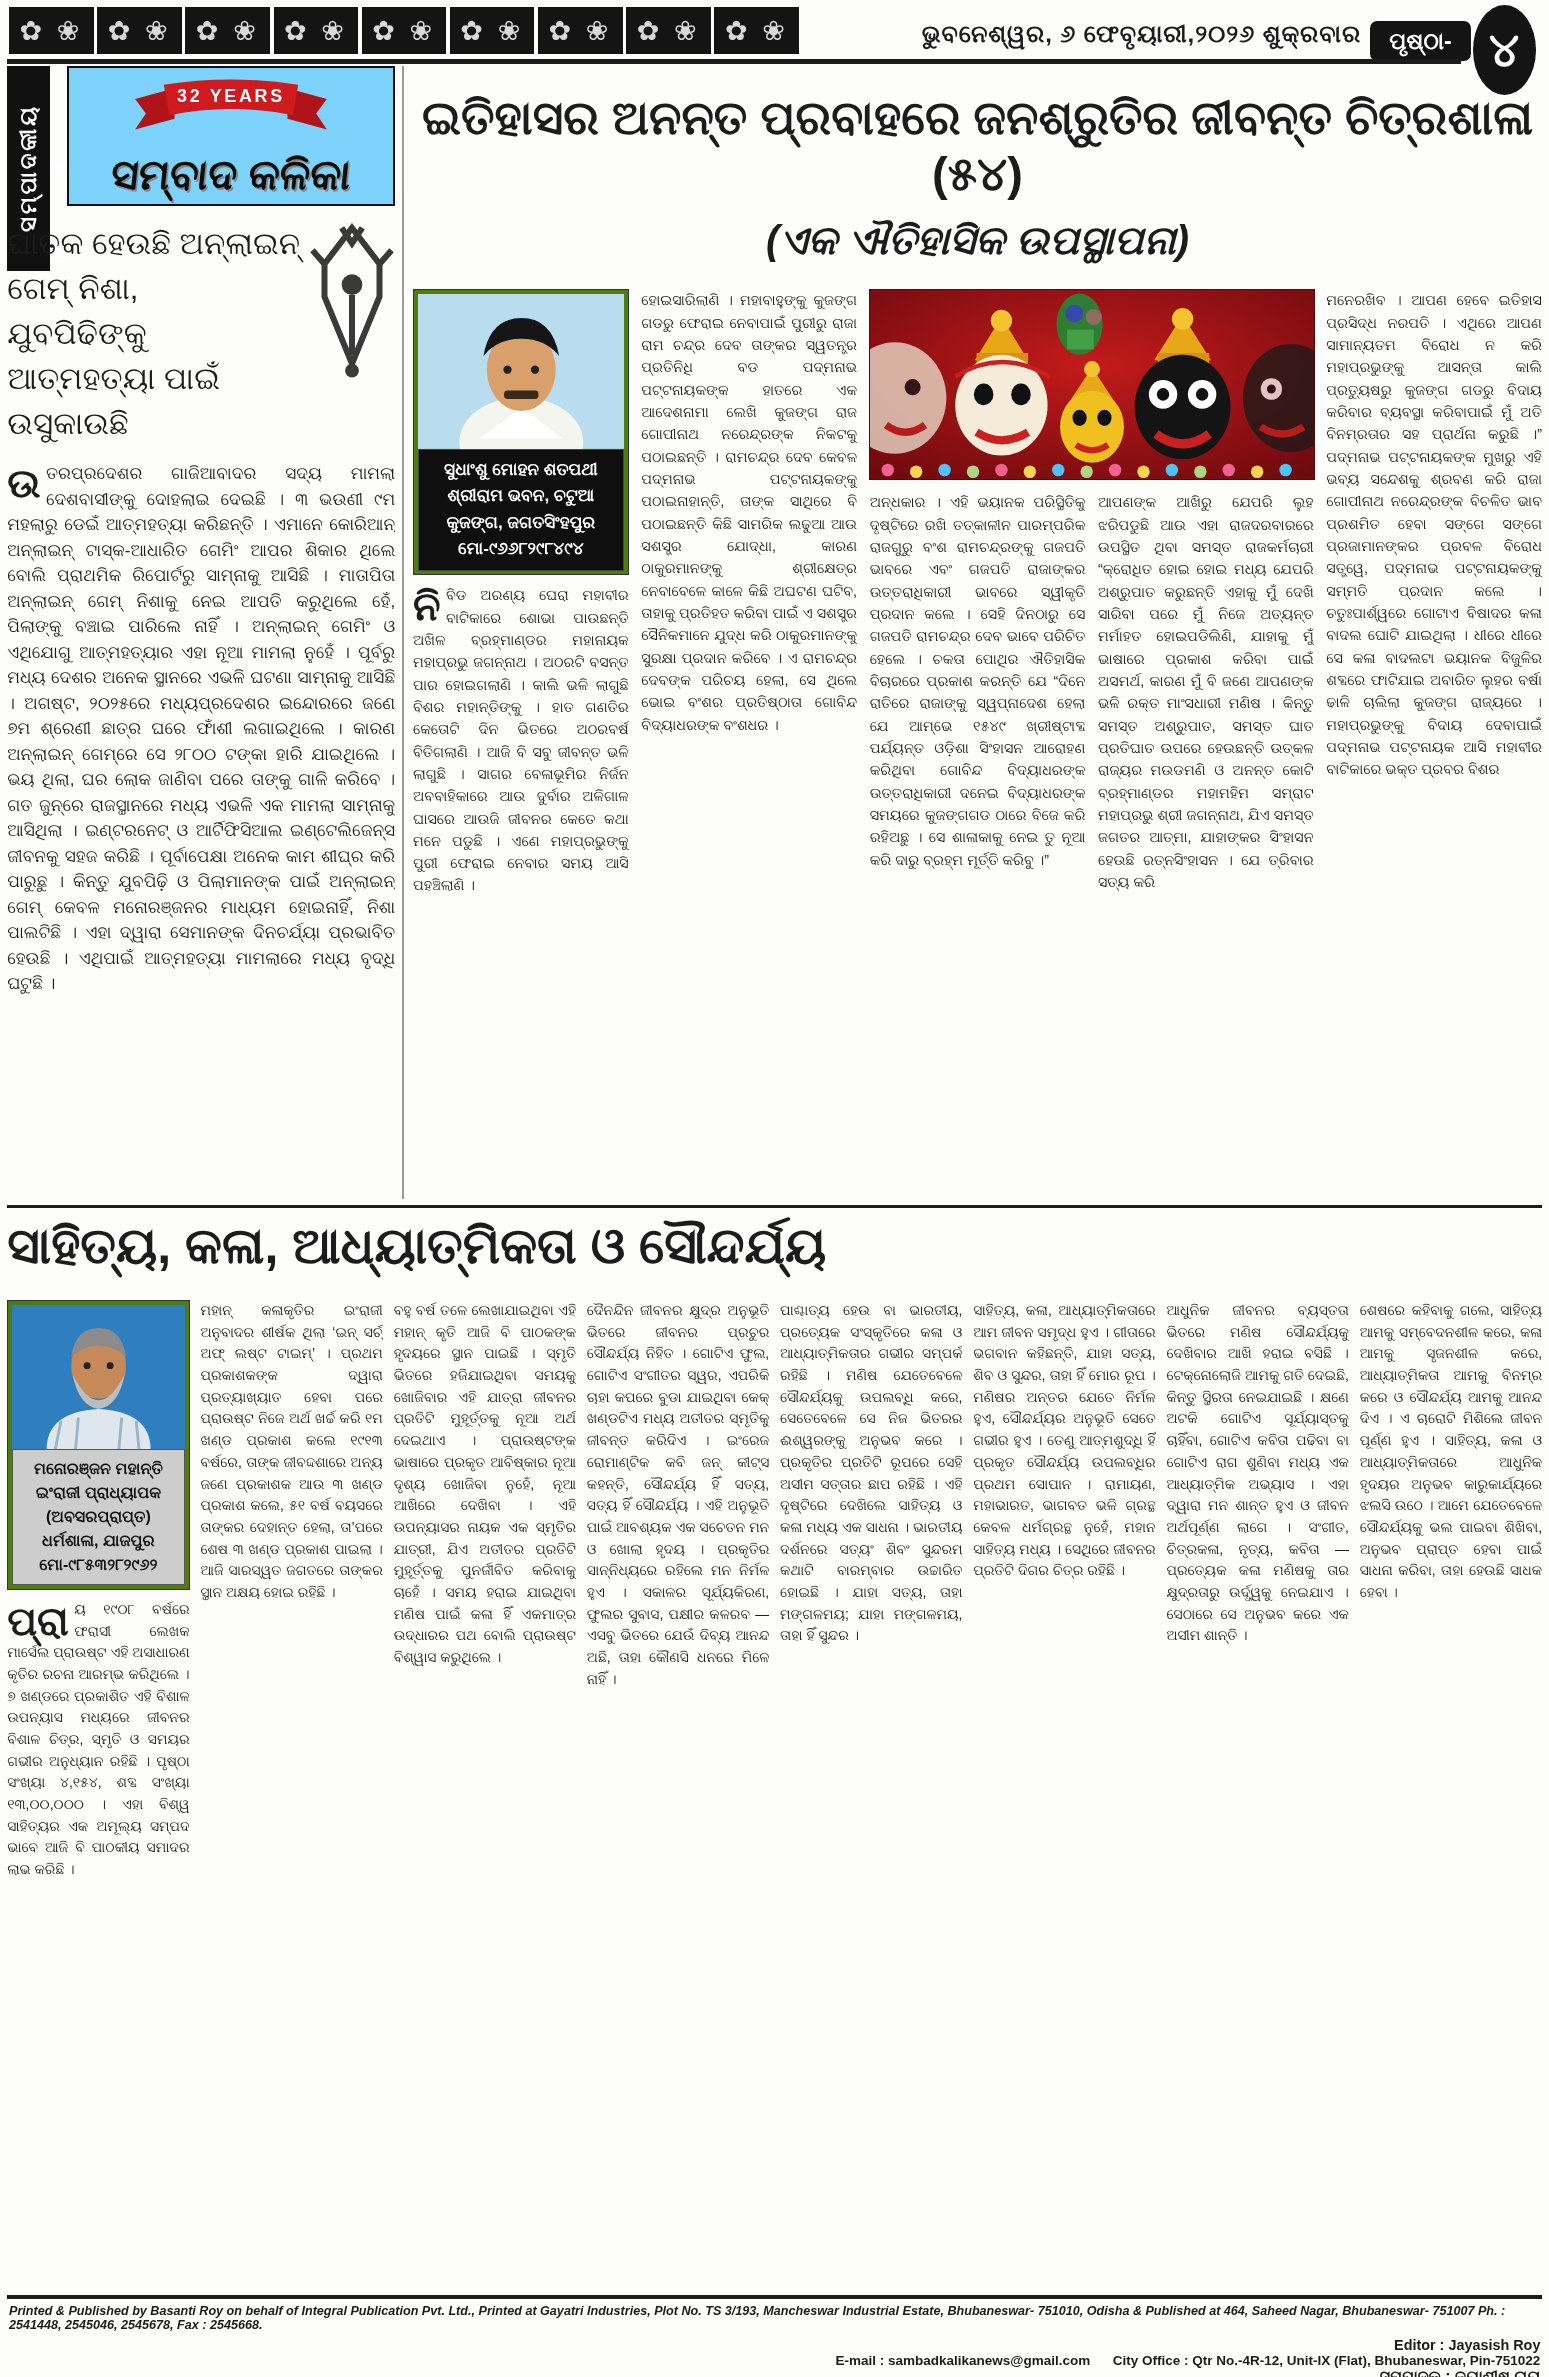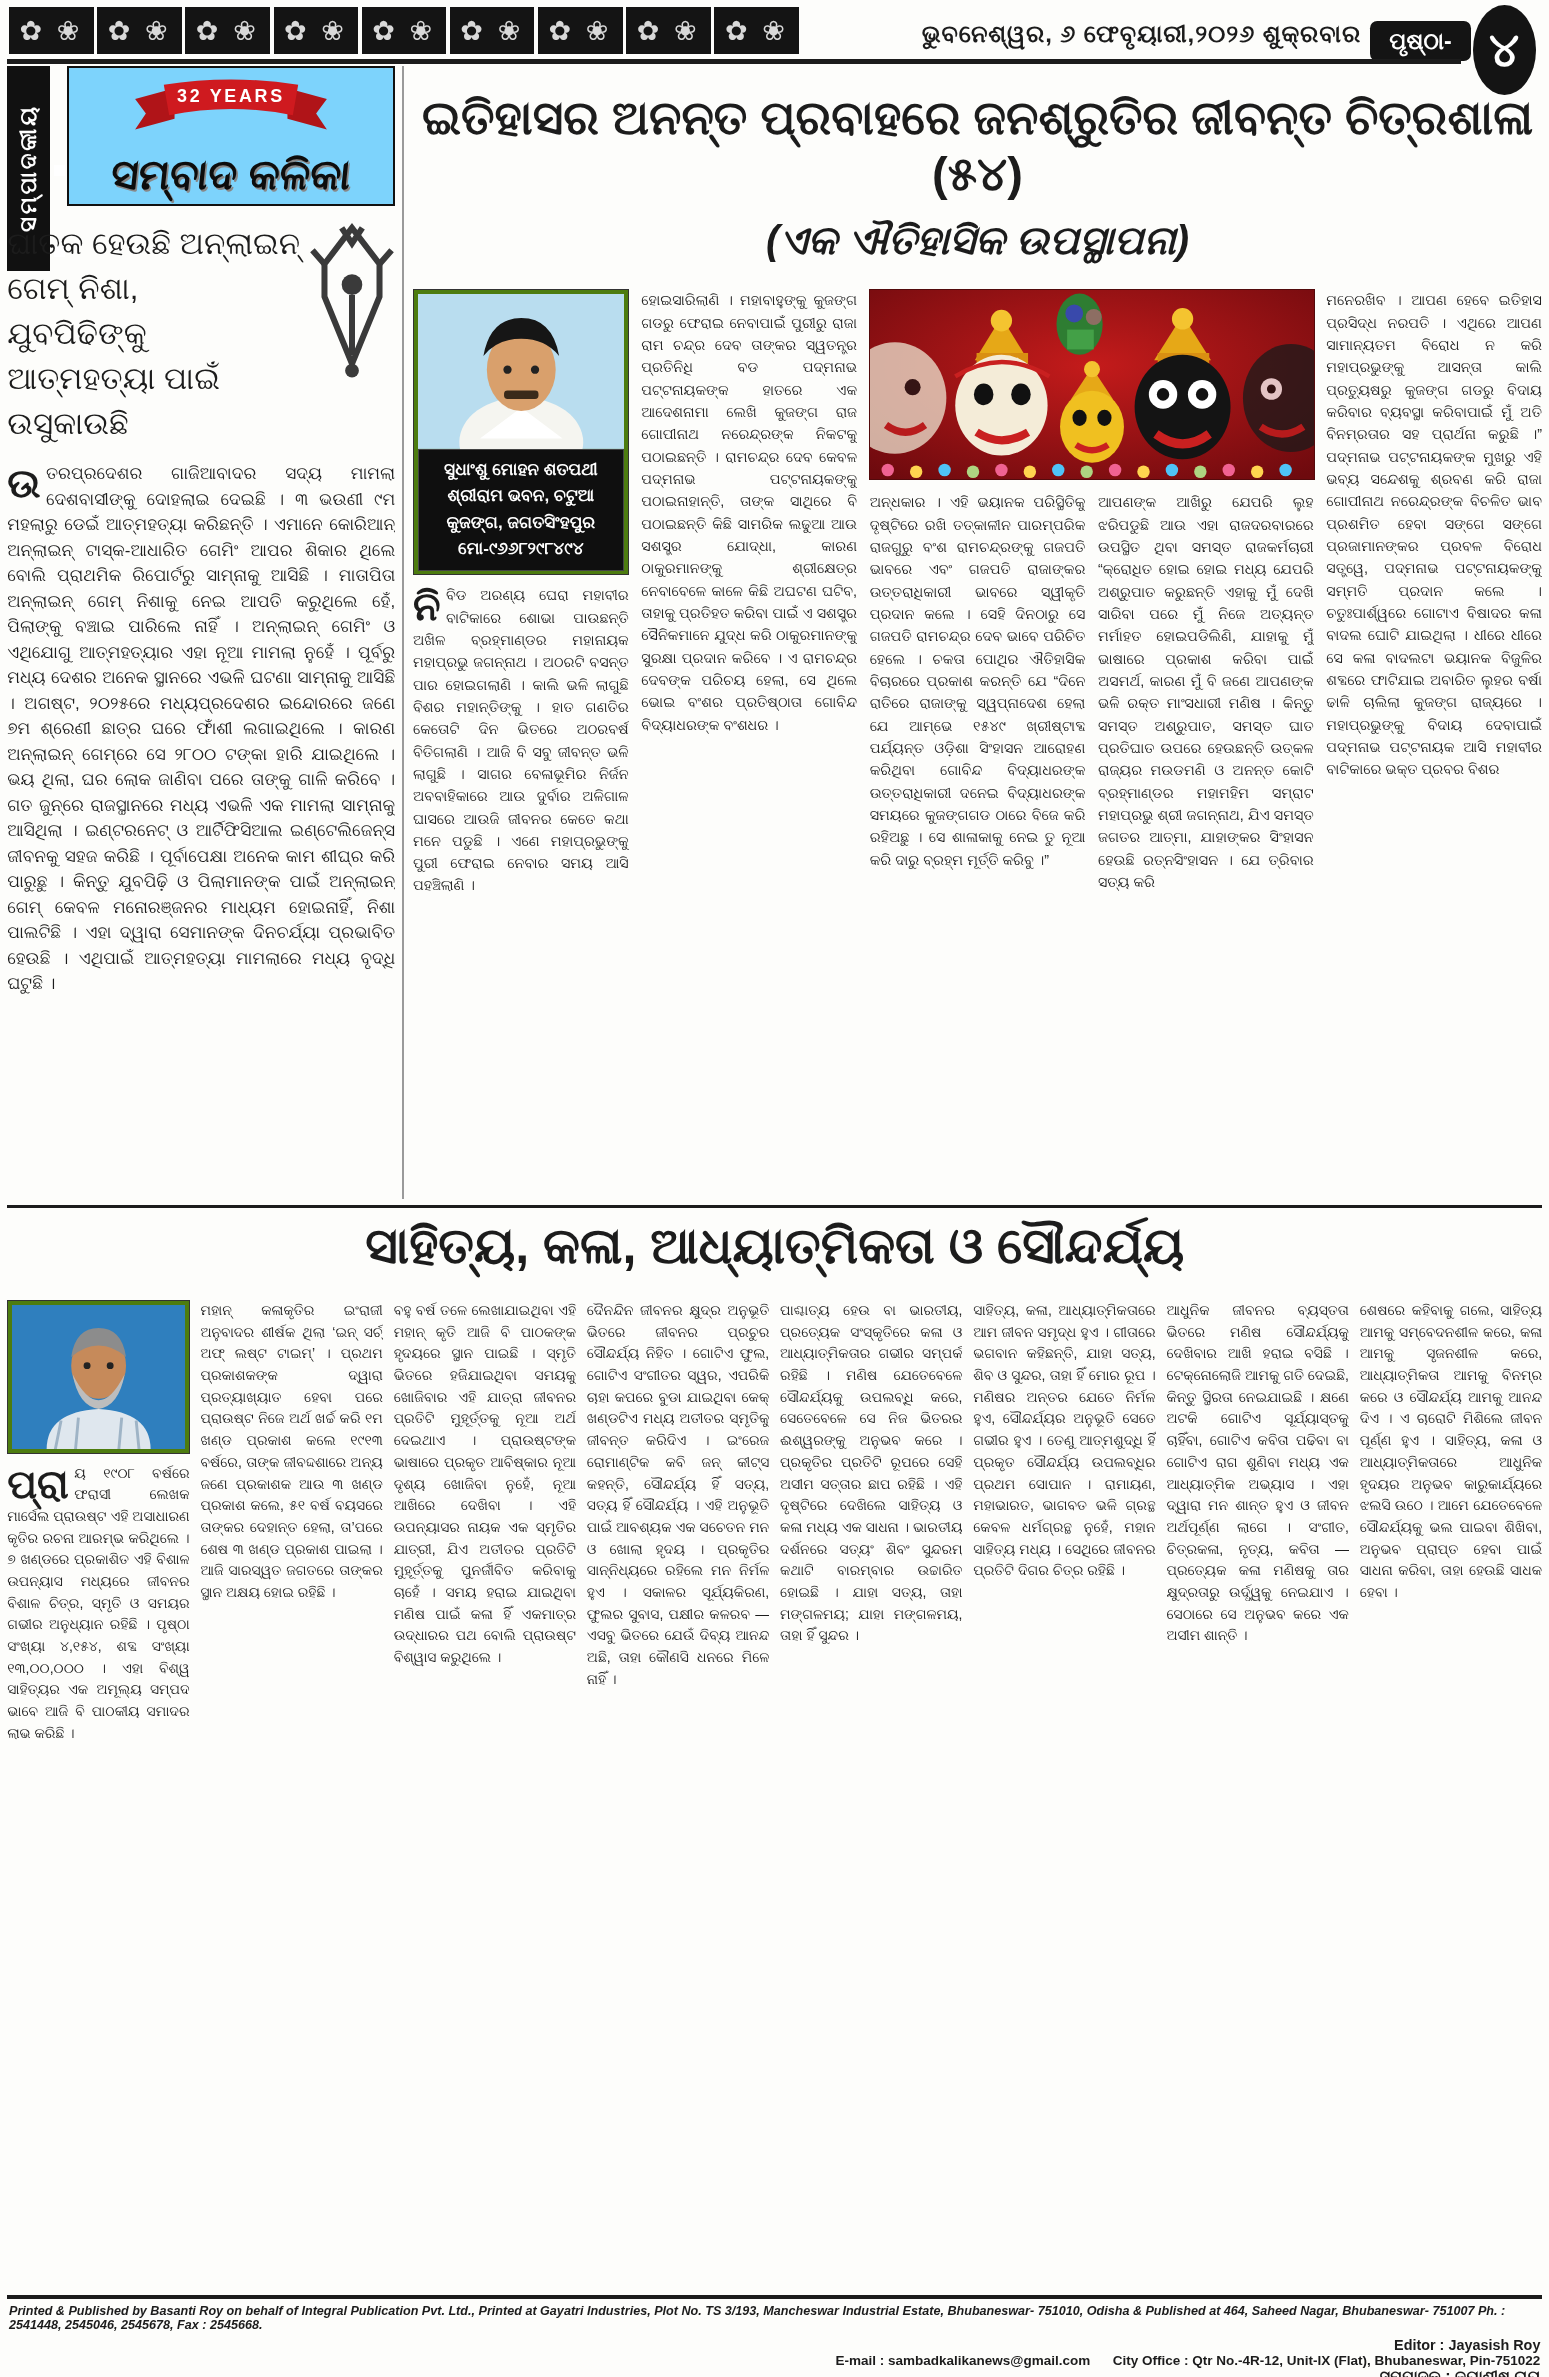--- a/index.html
+++ b/index.html
@@ -41,21 +41,21 @@
   .deity-img{position:absolute;left:456px;top:0;width:444px;height:189px;border:0.9px solid #530a0c;}
   
   .figure{border:1.8px solid #333;background:#4d7c0f;padding:3.6px;margin-bottom:9px;}
   .figure .photo{display:block;width:100%;}
   .cap-dark{background:#0f0f0f;color:#fff;text-align:center;font-size:17px;font-weight:bold;
         line-height:1.55;padding:7.2px 1.8px;border:1.8px solid #444;}
   .cap-light{background:#cdcdcd;color:#111;text-align:center;font-size:16px;font-weight:bold;
         line-height:1.5;padding:7.2px 1.8px;border:1.8px solid #555;}
   
   .hdivider{position:absolute;left:7.2px;top:1205px;width:1535px;height:2.7px;background:#1c1c1c;}
-  .article2-head{position:absolute;left:7.2px;top:1217px;width:1535px;text-align:center;
+  .article2-head{position:absolute;left:7.2px;top:1217px;width:1535px;
         font-size:50px;font-weight:bold;}
   .article2-cols{position:absolute;left:7.2px;top:1300px;width:1535px;height:986px;display:flex;gap:10.8px;}
   .a2-col{flex:1;font-size:14px;line-height:1.55;text-align:justify;overflow:hidden;}
   
   .footer{position:absolute;left:7.2px;top:2295px;width:1535px;}
   .footer .rule{height:3.6px;background:#1c1c1c;}
   .f-line1{font-size:12.6px;font-weight:bold;font-style:italic;padding:5.4px 1.8px 1.8px 1.8px;}
   .f-line2{display:flex;align-items:flex-end;justify-content:space-between;padding:3.6px 1.8px 7.2px 1.8px;flex-direction:column;}
   .f-editor{font-size:14.4px;font-weight:bold;}
   .f-mid{font-size:13.5px;font-weight:bold;}
@@ -253,20 +253,27 @@
         <svg class="photo" viewBox="0 0 120 100" preserveAspectRatio="none">
           <rect width="120" height="100" fill="#2f7fbe"></rect>
           <path d="M24 100 Q24 74 60 72 Q96 74 96 100 Z" fill="#dfe7ee"></path>
           <path d="M30 100 L34 80 M44 100 L46 78 M74 100 L76 78 M88 100 L86 80" stroke="#9fb4c6" stroke-width="2"></path>
           <ellipse cx="60" cy="42" rx="19" ry="23" fill="#c68a5a"></ellipse>
           <path d="M41 36 Q44 16 60 16 Q76 16 79 36 Q70 28 60 28 Q50 28 41 36 Z" fill="#8c8c8c"></path>
           <path d="M42 48 Q60 84 78 48 Q74 70 60 72 Q46 70 42 48 Z" fill="#bdbdbd"></path>
           <circle cx="52" cy="42" r="2.4" fill="#222"></circle>
             <circle cx="68" cy="42" r="2.4" fill="#222"></circle>
         </svg>
+        <div class="cap-light">
+          <div>ମନୋରଞ୍ଜନ ମହାନ୍ତି</div>
+          <div>ଇଂରାଜୀ ପ୍ରାଧ୍ୟାପକ</div>
+          <div>(ଅବସରପ୍ରାପ୍ତ)</div>
+          <div>ଧର୍ମଶାଳା, ଯାଜପୁର</div>
+          <div>ମୋ-୯୮୫୩୨୮୨୯୬୨</div>
+        </div>
       </div>
       <span class="dropcap">ପ୍ରା</span><span>ୟ ୧୯୦୮ ବର୍ଷରେ ଫରାସୀ ଲେଖକ ମାର୍ସେଲ ପ୍ରାଉଷ୍ଟ ଏହି ଅସାଧାରଣ କୃତିର ରଚନା ଆରମ୍ଭ କରିଥିଲେ । ୭ ଖଣ୍ଡରେ ପ୍ରକାଶିତ ଏହି ବିଶାଳ ଉପନ୍ୟାସ ମଧ୍ୟରେ ଜୀବନର ବିଶାଳ ଚିତ୍ର, ସ୍ମୃତି ଓ ସମୟର ଗଭୀର ଅନୁଧ୍ୟାନ ରହିଛି । ପୃଷ୍ଠା ସଂଖ୍ୟା ୪,୧୫୪, ଶବ୍ଦ ସଂଖ୍ୟା ୧୩,୦୦,୦୦୦ । ଏହା ବିଶ୍ୱ ସାହିତ୍ୟର ଏକ ଅମୂଲ୍ୟ ସମ୍ପଦ ଭାବେ ଆଜି ବି ପାଠକୀୟ ସମାଦର ଲାଭ କରିଛି ।</span>
     </div>
     <div class="a2-col"><span>ମହାନ୍ କଳାକୃତିର ଇଂରାଜୀ ଅନୁବାଦର ଶୀର୍ଷକ ଥିଲା ‘ଇନ୍ ସର୍ଚ୍ ଅଫ୍ ଲଷ୍ଟ ଟାଇମ୍’ । ପ୍ରଥମ ପ୍ରକାଶକଙ୍କ ଦ୍ୱାରା ପ୍ରତ୍ୟାଖ୍ୟାତ ହେବା ପରେ ପ୍ରାଉଷ୍ଟ ନିଜେ ଅର୍ଥ ଖର୍ଚ୍ଚ କରି ୧ମ ଖଣ୍ଡ ପ୍ରକାଶ କଲେ ୧୯୧୩ ବର୍ଷରେ, ତାଙ୍କ ଜୀବଦ୍ଦଶାରେ ଅନ୍ୟ ଜଣେ ପ୍ରକାଶକ ଆଉ ୩ ଖଣ୍ଡ ପ୍ରକାଶ କଲେ, ୫୧ ବର୍ଷ ବୟସରେ ତାଙ୍କର ଦେହାନ୍ତ ହେଲା, ତା’ପରେ ଶେଷ ୩ ଖଣ୍ଡ ପ୍ରକାଶ ପାଇଲା । ଆଜି ସାରସ୍ୱତ ଜଗତରେ ତାଙ୍କର ସ୍ଥାନ ଅକ୍ଷୟ ହୋଇ ରହିଛି ।</span></div>
     <div class="a2-col"><span>ବହୁ ବର୍ଷ ତଳେ ଲେଖାଯାଇଥିବା ଏହି ମହାନ୍ କୃତି ଆଜି ବି ପାଠକଙ୍କ ହୃଦୟରେ ସ୍ଥାନ ପାଇଛି । ସ୍ମୃତି ଭିତରେ ହଜିଯାଇଥିବା ସମୟକୁ ଖୋଜିବାର ଏହି ଯାତ୍ରା ଜୀବନର ପ୍ରତିଟି ମୁହୂର୍ତ୍ତକୁ ନୂଆ ଅର୍ଥ ଦେଇଥାଏ । ପ୍ରାଉଷ୍ଟଙ୍କ ଭାଷାରେ ପ୍ରକୃତ ଆବିଷ୍କାର ନୂଆ ଦୃଶ୍ୟ ଖୋଜିବା ନୁହେଁ, ନୂଆ ଆଖିରେ ଦେଖିବା । ଏହି ଉପନ୍ୟାସର ନାୟକ ଏକ ସ୍ମୃତିର ଯାତ୍ରୀ, ଯିଏ ଅତୀତର ପ୍ରତିଟି ମୁହୂର୍ତ୍ତକୁ ପୁନର୍ଜୀବିତ କରିବାକୁ ଚାହେଁ । ସମୟ ହରାଇ ଯାଇଥିବା ମଣିଷ ପାଇଁ କଳା ହିଁ ଏକମାତ୍ର ଉଦ୍ଧାରର ପଥ ବୋଲି ପ୍ରାଉଷ୍ଟ ବିଶ୍ୱାସ କରୁଥିଲେ ।</span></div>
     <div class="a2-col"><span>ଦୈନନ୍ଦିନ ଜୀବନର କ୍ଷୁଦ୍ର ଅନୁଭୂତି ଭିତରେ ଜୀବନର ପ୍ରଚୁର ସୌନ୍ଦର୍ଯ୍ୟ ନିହିତ । ଗୋଟିଏ ଫୁଲ, ଗୋଟିଏ ସଂଗୀତର ସ୍ୱର, ଏପରିକି ଚାହା କପରେ ବୁଡା ଯାଇଥିବା କେକ୍ ଖଣ୍ଡଟିଏ ମଧ୍ୟ ଅତୀତର ସ୍ମୃତିକୁ ଜୀବନ୍ତ କରିଦିଏ । ଇଂରେଜ ରୋମାଣ୍ଟିକ କବି ଜନ୍ କୀଟ୍ସ କହନ୍ତି, ସୌନ୍ଦର୍ଯ୍ୟ ହିଁ ସତ୍ୟ, ସତ୍ୟ ହିଁ ସୌନ୍ଦର୍ଯ୍ୟ । ଏହି ଅନୁଭୂତି ପାଇଁ ଆବଶ୍ୟକ ଏକ ସଚେତନ ମନ ଓ ଖୋଲା ହୃଦୟ । ପ୍ରକୃତିର ସାନ୍ନିଧ୍ୟରେ ରହିଲେ ମନ ନିର୍ମଳ ହୁଏ । ସକାଳର ସୂର୍ଯ୍ୟକିରଣ, ଫୁଲର ସୁବାସ, ପକ୍ଷୀର କଳରବ — ଏସବୁ ଭିତରେ ଯେଉଁ ଦିବ୍ୟ ଆନନ୍ଦ ଅଛି, ତାହା କୌଣସି ଧନରେ ମିଳେ ନାହିଁ ।</span></div>
     <div class="a2-col"><span>ପାଶ୍ଚାତ୍ୟ ହେଉ ବା ଭାରତୀୟ, ପ୍ରତ୍ୟେକ ସଂସ୍କୃତିରେ କଳା ଓ ଆଧ୍ୟାତ୍ମିକତାର ଗଭୀର ସମ୍ପର୍କ ରହିଛି । ମଣିଷ ଯେତେବେଳେ ସୌନ୍ଦର୍ଯ୍ୟକୁ ଉପଲବ୍ଧି କରେ, ସେତେବେଳେ ସେ ନିଜ ଭିତରର ଈଶ୍ୱରଙ୍କୁ ଅନୁଭବ କରେ । ପ୍ରକୃତିର ପ୍ରତିଟି ରୂପରେ ସେହି ଅସୀମ ସତ୍ତାର ଛାପ ରହିଛି । ଏହି ଦୃଷ୍ଟିରେ ଦେଖିଲେ ସାହିତ୍ୟ ଓ କଳା ମଧ୍ୟ ଏକ ସାଧନା । ଭାରତୀୟ ଦର୍ଶନରେ ସତ୍ୟଂ ଶିବଂ ସୁନ୍ଦରମ୍ କଥାଟି ବାରମ୍ବାର ଉଚ୍ଚାରିତ ହୋଇଛି । ଯାହା ସତ୍ୟ, ତାହା ମଙ୍ଗଳମୟ; ଯାହା ମଙ୍ଗଳମୟ, ତାହା ହିଁ ସୁନ୍ଦର ।</span></div>
     <div class="a2-col"><span>ସାହିତ୍ୟ, କଳା, ଆଧ୍ୟାତ୍ମିକତାରେ ଆମ ଜୀବନ ସମୃଦ୍ଧ ହୁଏ । ଗୀତାରେ ଭଗବାନ କହିଛନ୍ତି, ଯାହା ସତ୍ୟ, ଶିବ ଓ ସୁନ୍ଦର, ତାହା ହିଁ ମୋର ରୂପ । ମଣିଷର ଅନ୍ତର ଯେତେ ନିର୍ମଳ ହୁଏ, ସୌନ୍ଦର୍ଯ୍ୟର ଅନୁଭୂତି ସେତେ ଗଭୀର ହୁଏ । ତେଣୁ ଆତ୍ମଶୁଦ୍ଧି ହିଁ ପ୍ରକୃତ ସୌନ୍ଦର୍ଯ୍ୟ ଉପଲବ୍ଧିର ପ୍ରଥମ ସୋପାନ । ରାମାୟଣ, ମହାଭାରତ, ଭାଗବତ ଭଳି ଗ୍ରନ୍ଥ କେବଳ ଧର୍ମଗ୍ରନ୍ଥ ନୁହେଁ, ମହାନ ସାହିତ୍ୟ ମଧ୍ୟ । ସେଥିରେ ଜୀବନର ପ୍ରତିଟି ଦିଗର ଚିତ୍ର ରହିଛି ।</span></div>
     <div class="a2-col"><span>ଆଧୁନିକ ଜୀବନର ବ୍ୟସ୍ତତା ଭିତରେ ମଣିଷ ସୌନ୍ଦର୍ଯ୍ୟକୁ ଦେଖିବାର ଆଖି ହରାଇ ବସିଛି । ଟେକ୍ନୋଲୋଜି ଆମକୁ ଗତି ଦେଇଛି, କିନ୍ତୁ ସ୍ଥିରତା ନେଇଯାଇଛି । କ୍ଷଣେ ଅଟକି ଗୋଟିଏ ସୂର୍ଯ୍ୟାସ୍ତକୁ ଚାହିଁବା, ଗୋଟିଏ କବିତା ପଢିବା ବା ଗୋଟିଏ ରାଗ ଶୁଣିବା ମଧ୍ୟ ଏକ ଆଧ୍ୟାତ୍ମିକ ଅଭ୍ୟାସ । ଏହା ଦ୍ୱାରା ମନ ଶାନ୍ତ ହୁଏ ଓ ଜୀବନ ଅର୍ଥପୂର୍ଣ୍ଣ ଲାଗେ । ସଂଗୀତ, ଚିତ୍ରକଳା, ନୃତ୍ୟ, କବିତା — ପ୍ରତ୍ୟେକ କଳା ମଣିଷକୁ ତାର କ୍ଷୁଦ୍ରତାରୁ ଉର୍ଦ୍ଧ୍ୱକୁ ନେଇଯାଏ । ସେଠାରେ ସେ ଅନୁଭବ କରେ ଏକ ଅସୀମ ଶାନ୍ତି ।</span></div>
     <div class="a2-col"><span>ଶେଷରେ କହିବାକୁ ଗଲେ, ସାହିତ୍ୟ ଆମକୁ ସମ୍ବେଦନଶୀଳ କରେ, କଳା ଆମକୁ ସୃଜନଶୀଳ କରେ, ଆଧ୍ୟାତ୍ମିକତା ଆମକୁ ବିନମ୍ର କରେ ଓ ସୌନ୍ଦର୍ଯ୍ୟ ଆମକୁ ଆନନ୍ଦ ଦିଏ । ଏ ଚାରୋଟି ମିଶିଲେ ଜୀବନ ପୂର୍ଣ୍ଣ ହୁଏ । ସାହିତ୍ୟ, କଳା ଓ ଆଧ୍ୟାତ୍ମିକତାରେ ଆଧୁନିକ ହୃଦୟର ଅନୁଭବ କାରୁକାର୍ଯ୍ୟରେ ଝଲସି ଉଠେ । ଆମେ ଯେତେବେଳେ ସୌନ୍ଦର୍ଯ୍ୟକୁ ଭଲ ପାଇବା ଶିଖିବା, ଅନୁଭବ ପ୍ରାପ୍ତ ହେବା ପାଇଁ ସାଧନା କରିବା, ତାହା ହେଉଛି ସାଧକ ହେବା ।</span></div>

